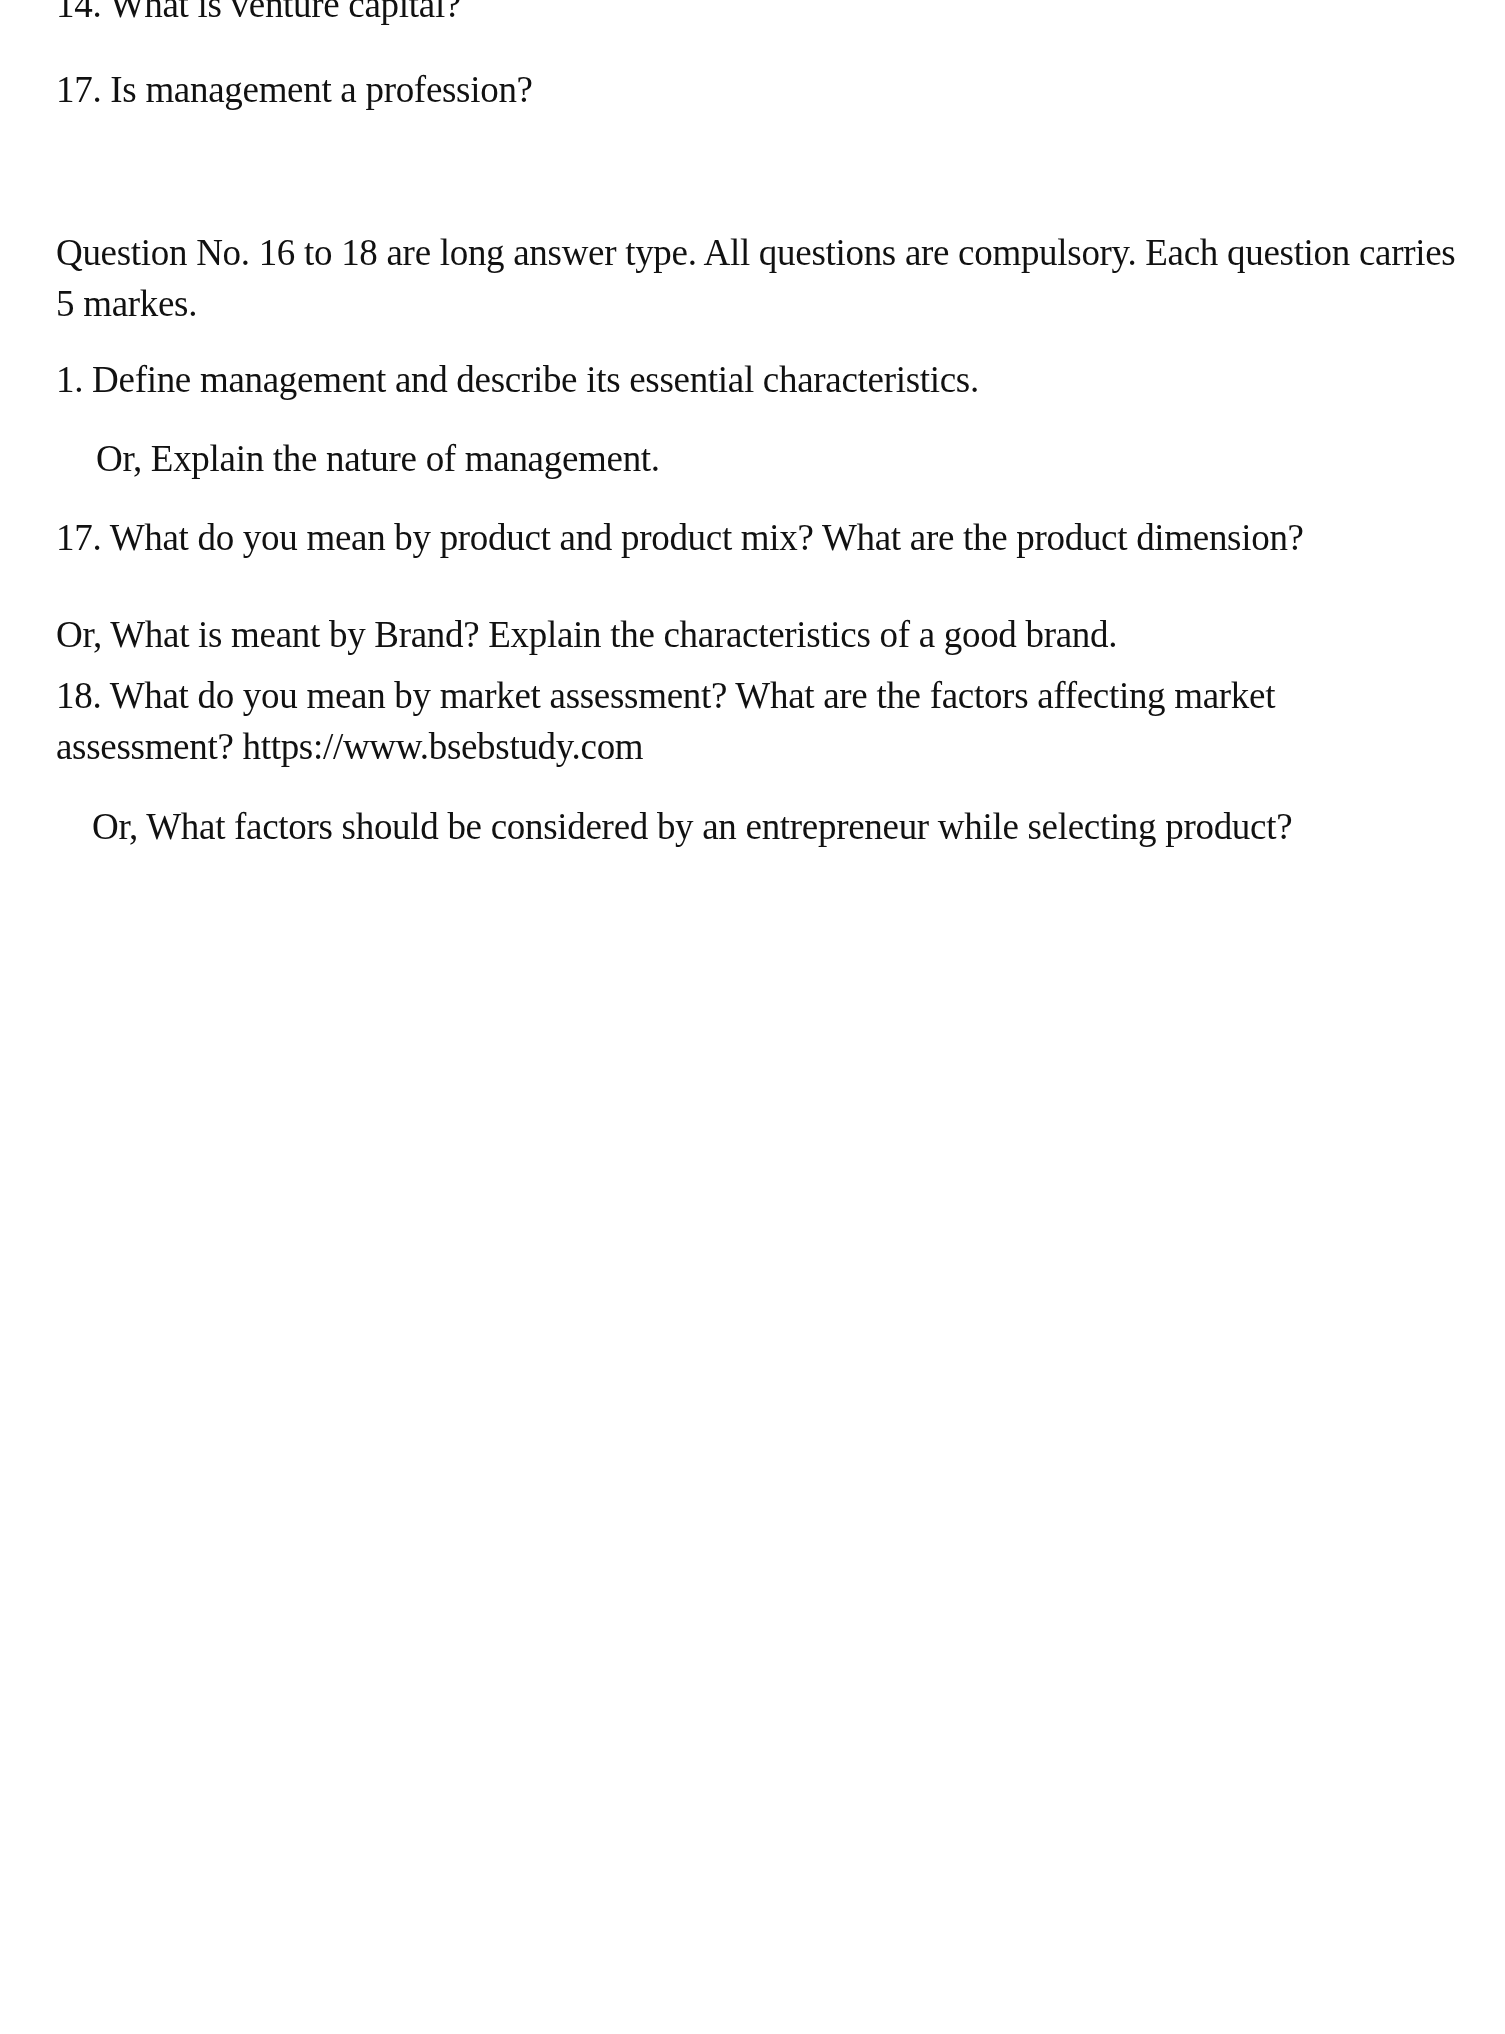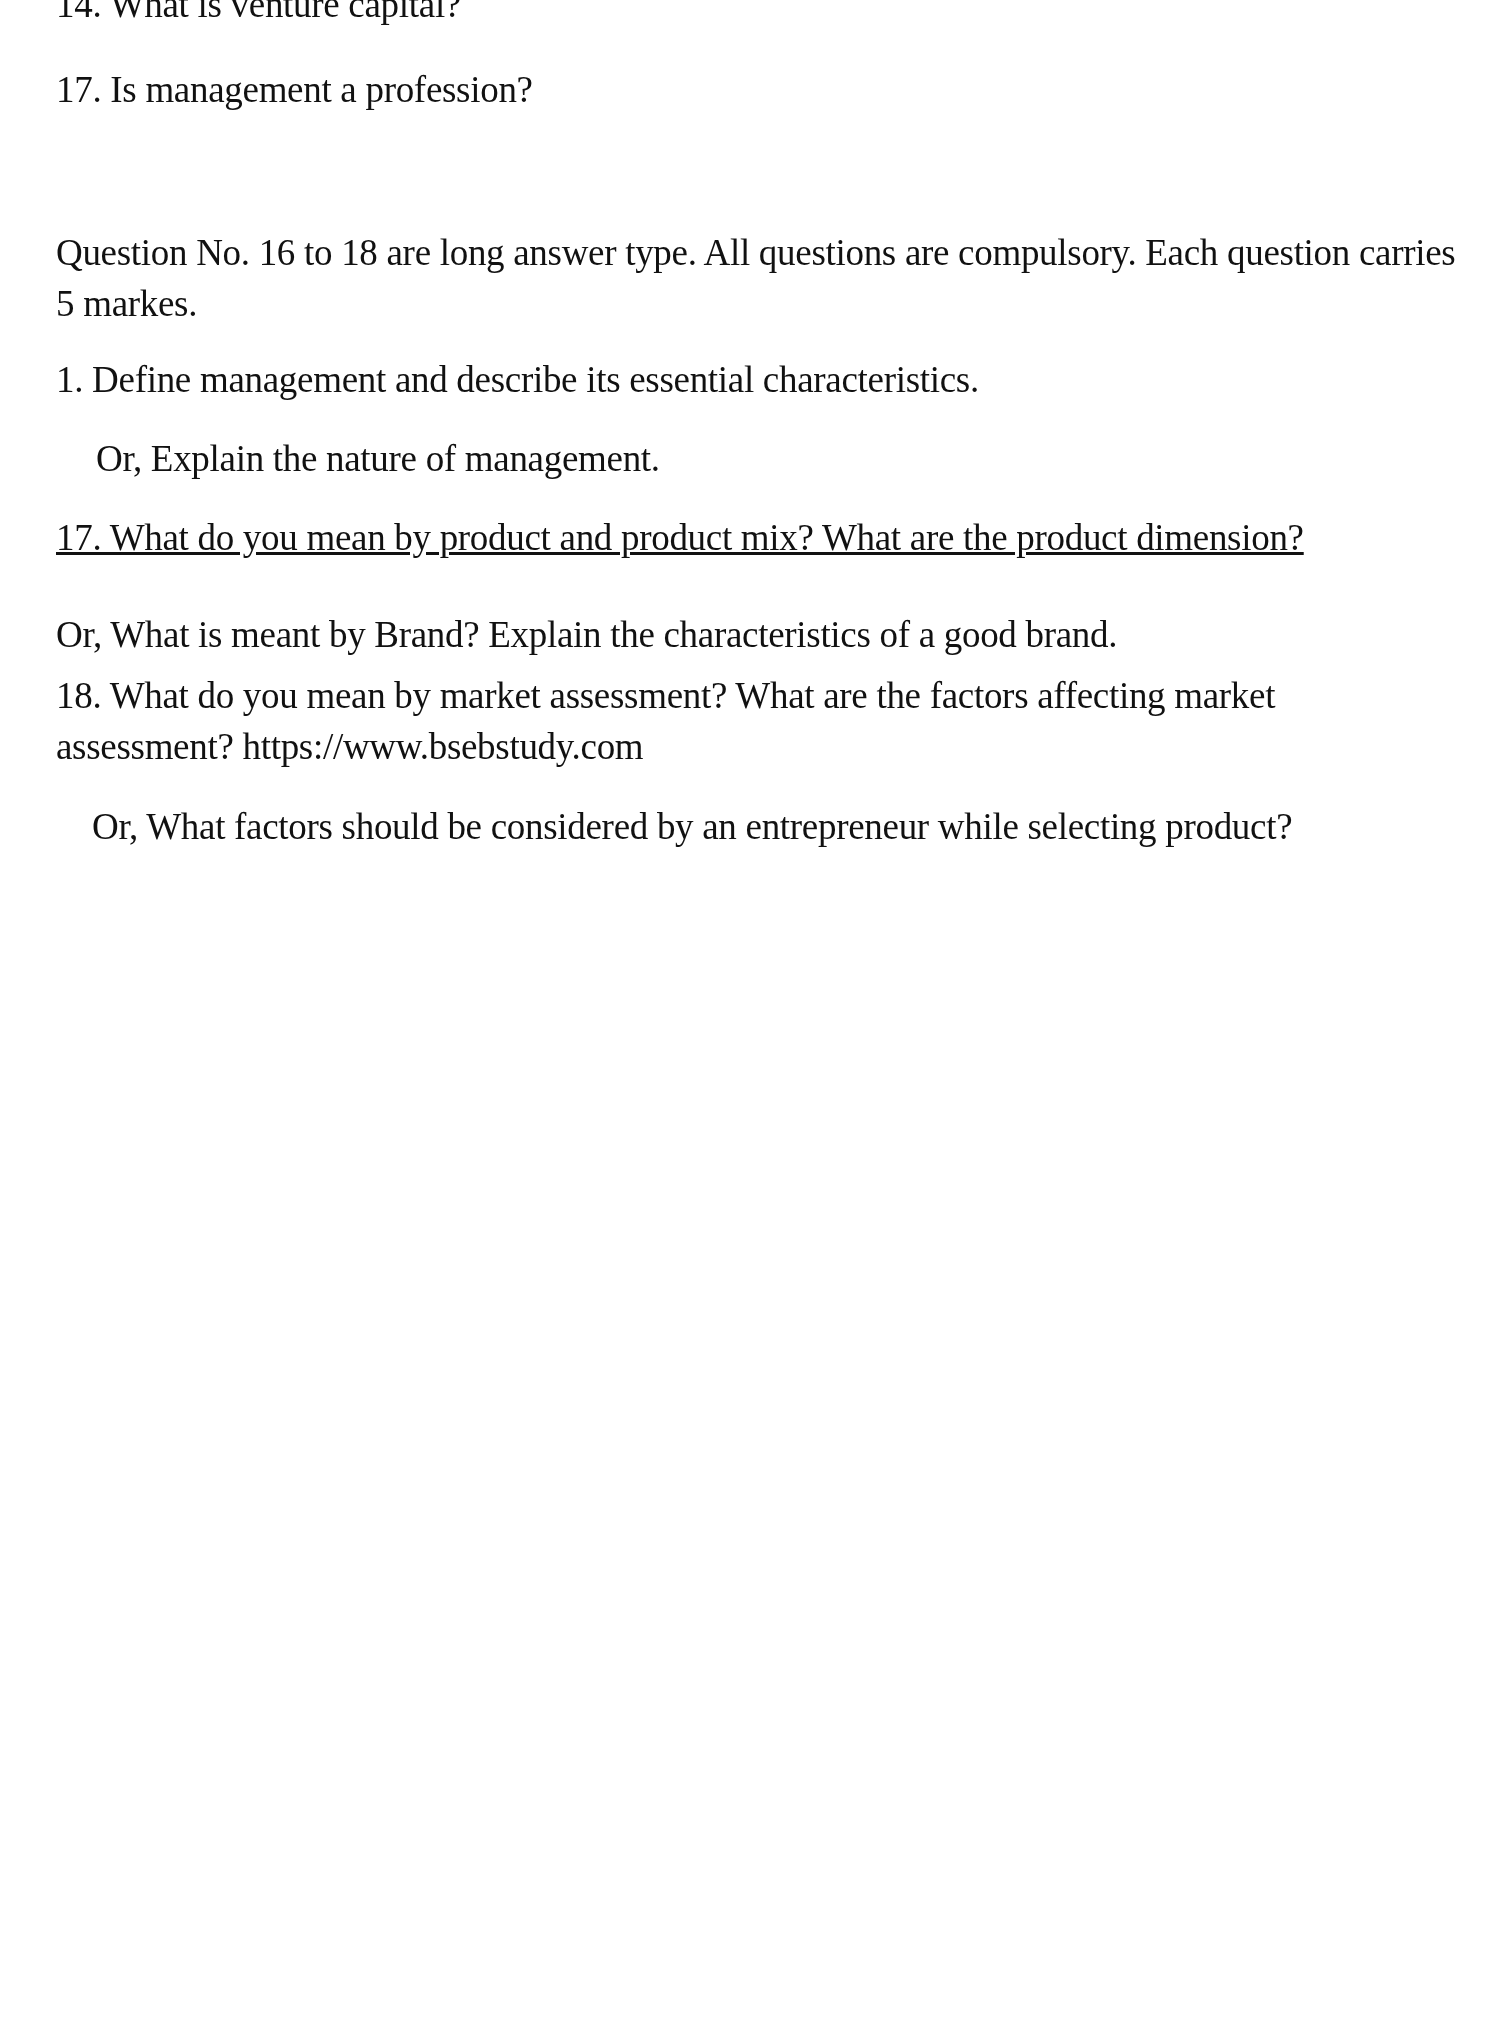--- a/index.html
+++ b/index.html
@@ -19,17 +19,17 @@
   </div>
   <div class="line" style="top:65px;">
     <span>17.</span>
     <span>Is management a profession?</span>
   </div>
 
   <div class="para" style="top:227px;">Question No. 16 to 18 are long answer type. All questions are compulsory. Each question carries 5 markes.</div>
 
   <div class="para" style="top:354px;">1. Define management and describe its essential characteristics.</div>
   <div class="para" style="top:433px;margin-left:40px;">Or, Explain the nature of management.</div>
-  <div class="para" style="top:512px;text-decoration:underline;">17. What do you mean by product and product mix? What are the product dimension?</div>
+  <div class="para" style="top:512px;">17. What do you mean by product and product mix? What are the product dimension?</div>
   <div class="para" style="top:609px;">Or, What is meant by Brand? Explain the characteristics of a good brand.</div>
   <div class="para" style="top:670px; width:1340px;">18. What do you mean by market assessment? What are the factors affecting market assessment? https://www.bsebstudy.com</div>
   <div class="para" style="top:801px;margin-left:36px;">Or, What factors should be considered by an entrepreneur while selecting product?</div>
 </div>
 
 </body></html>

